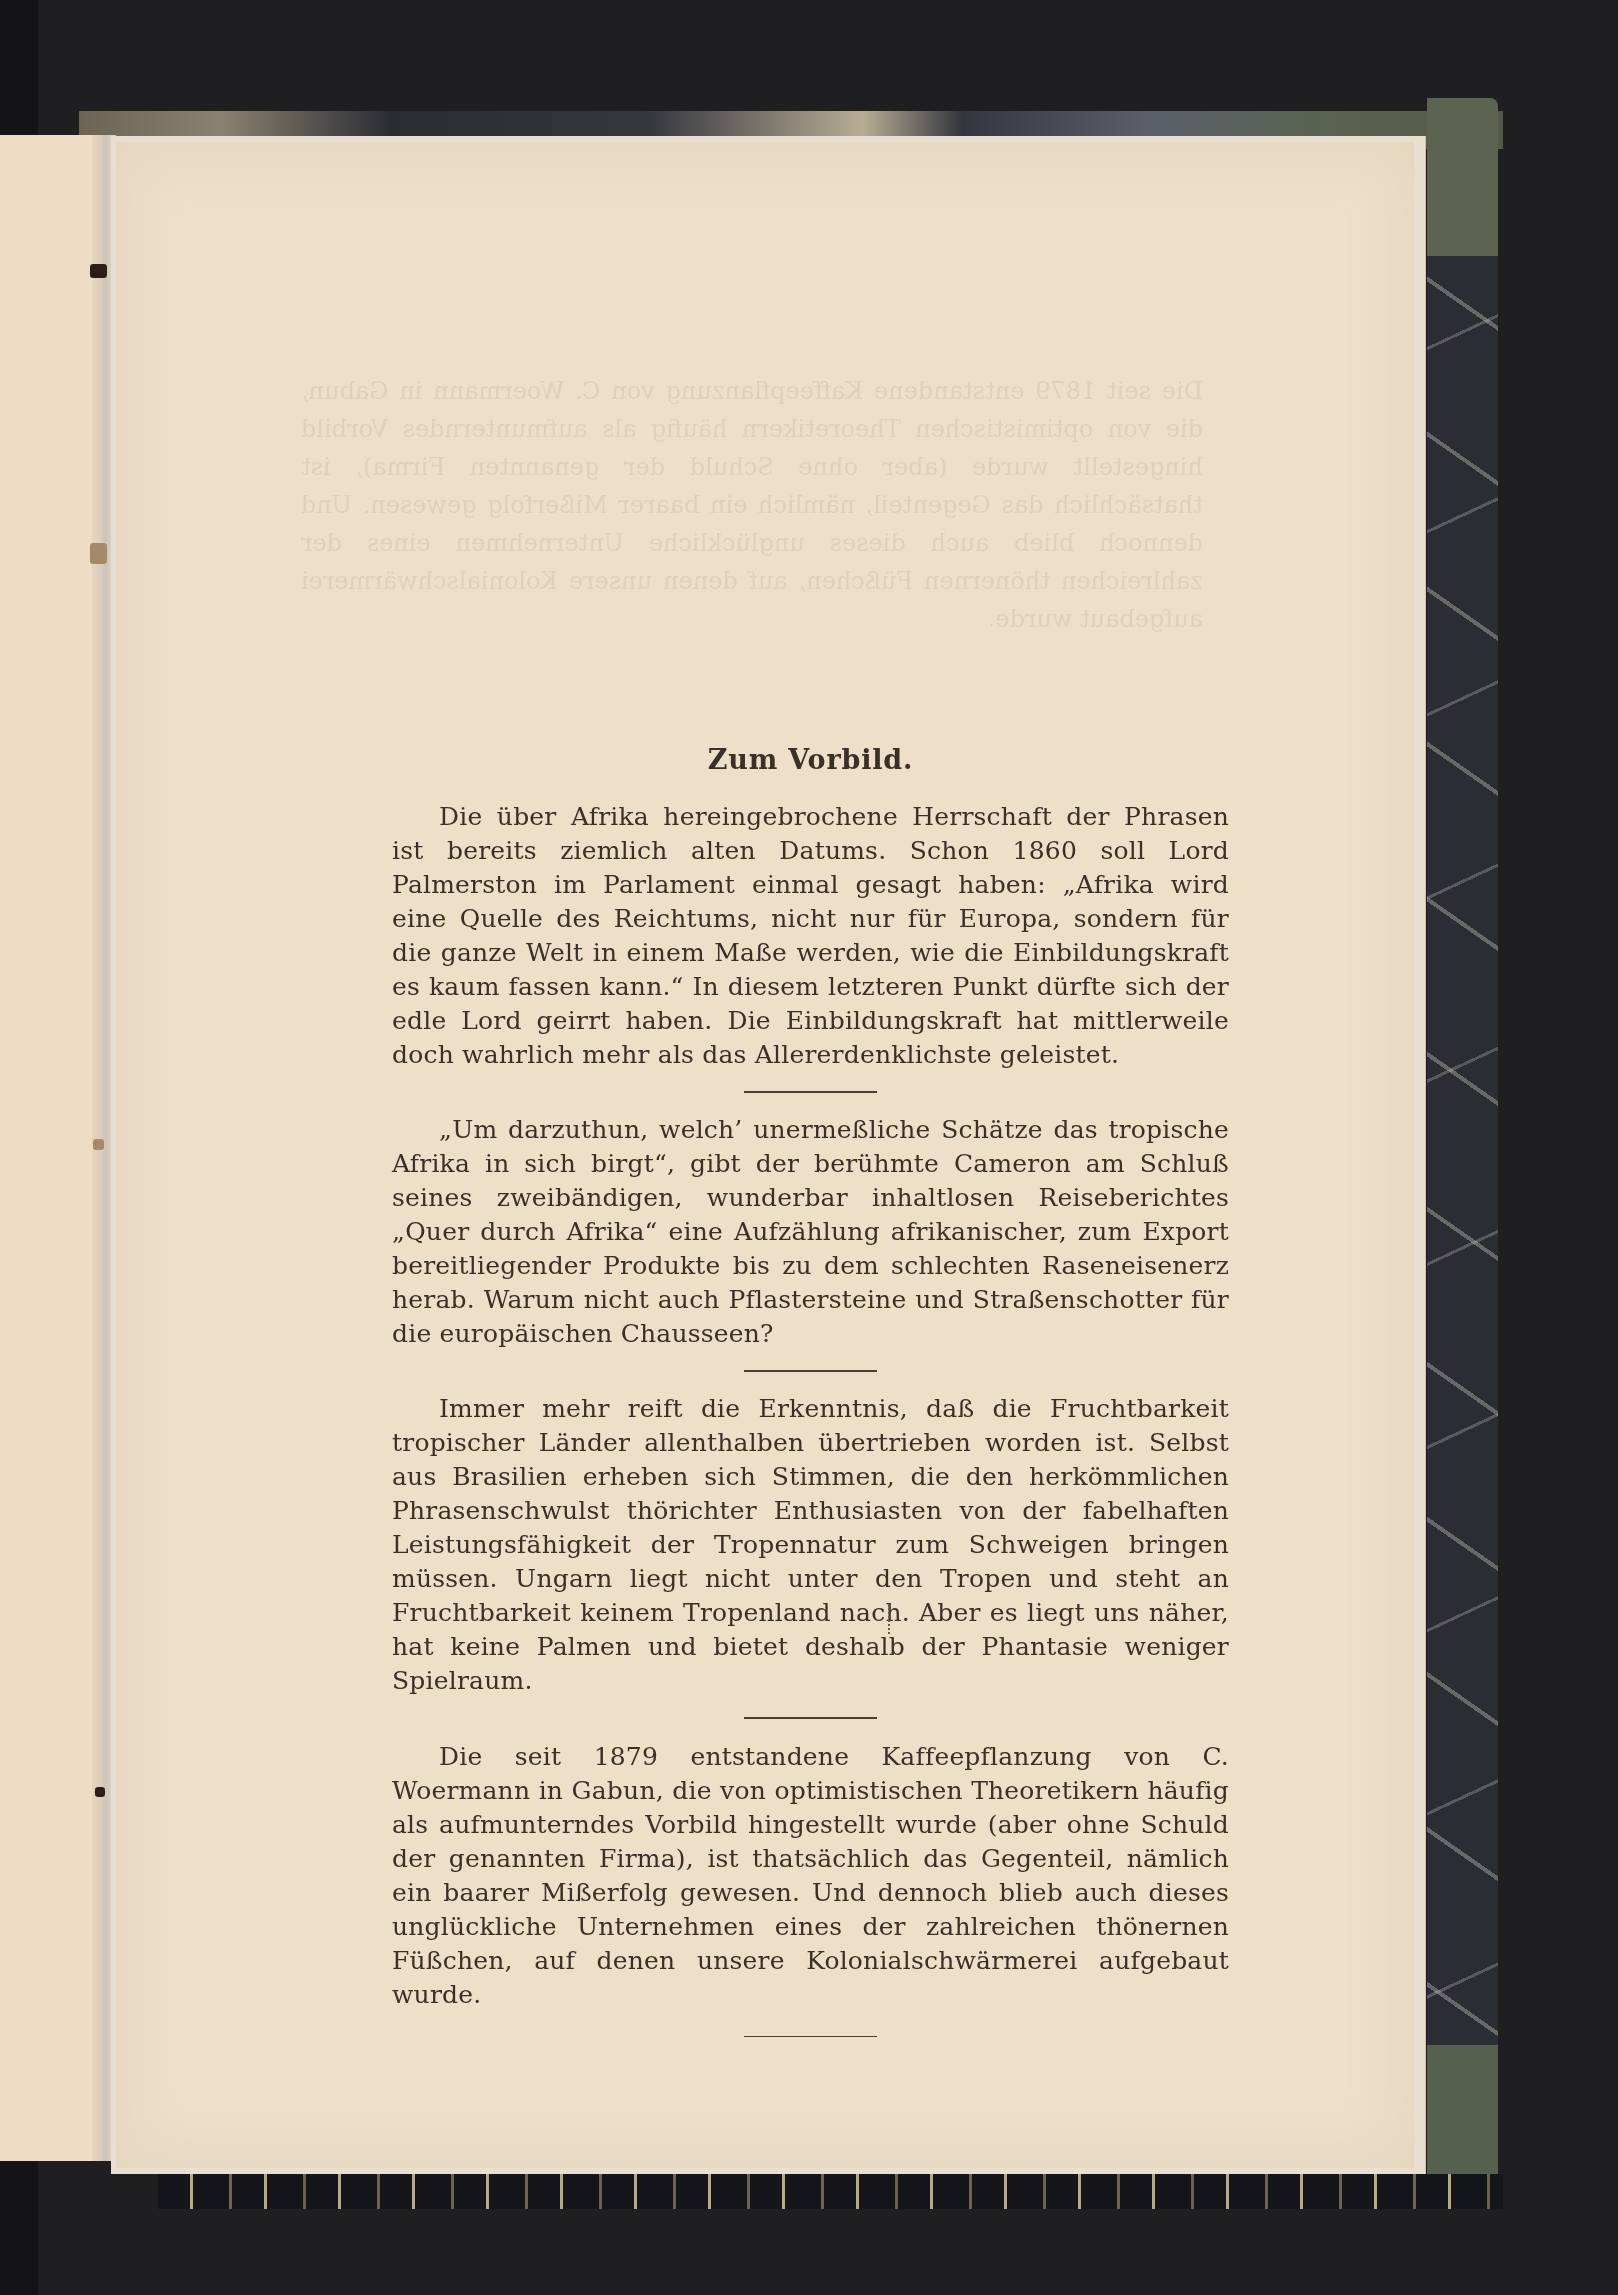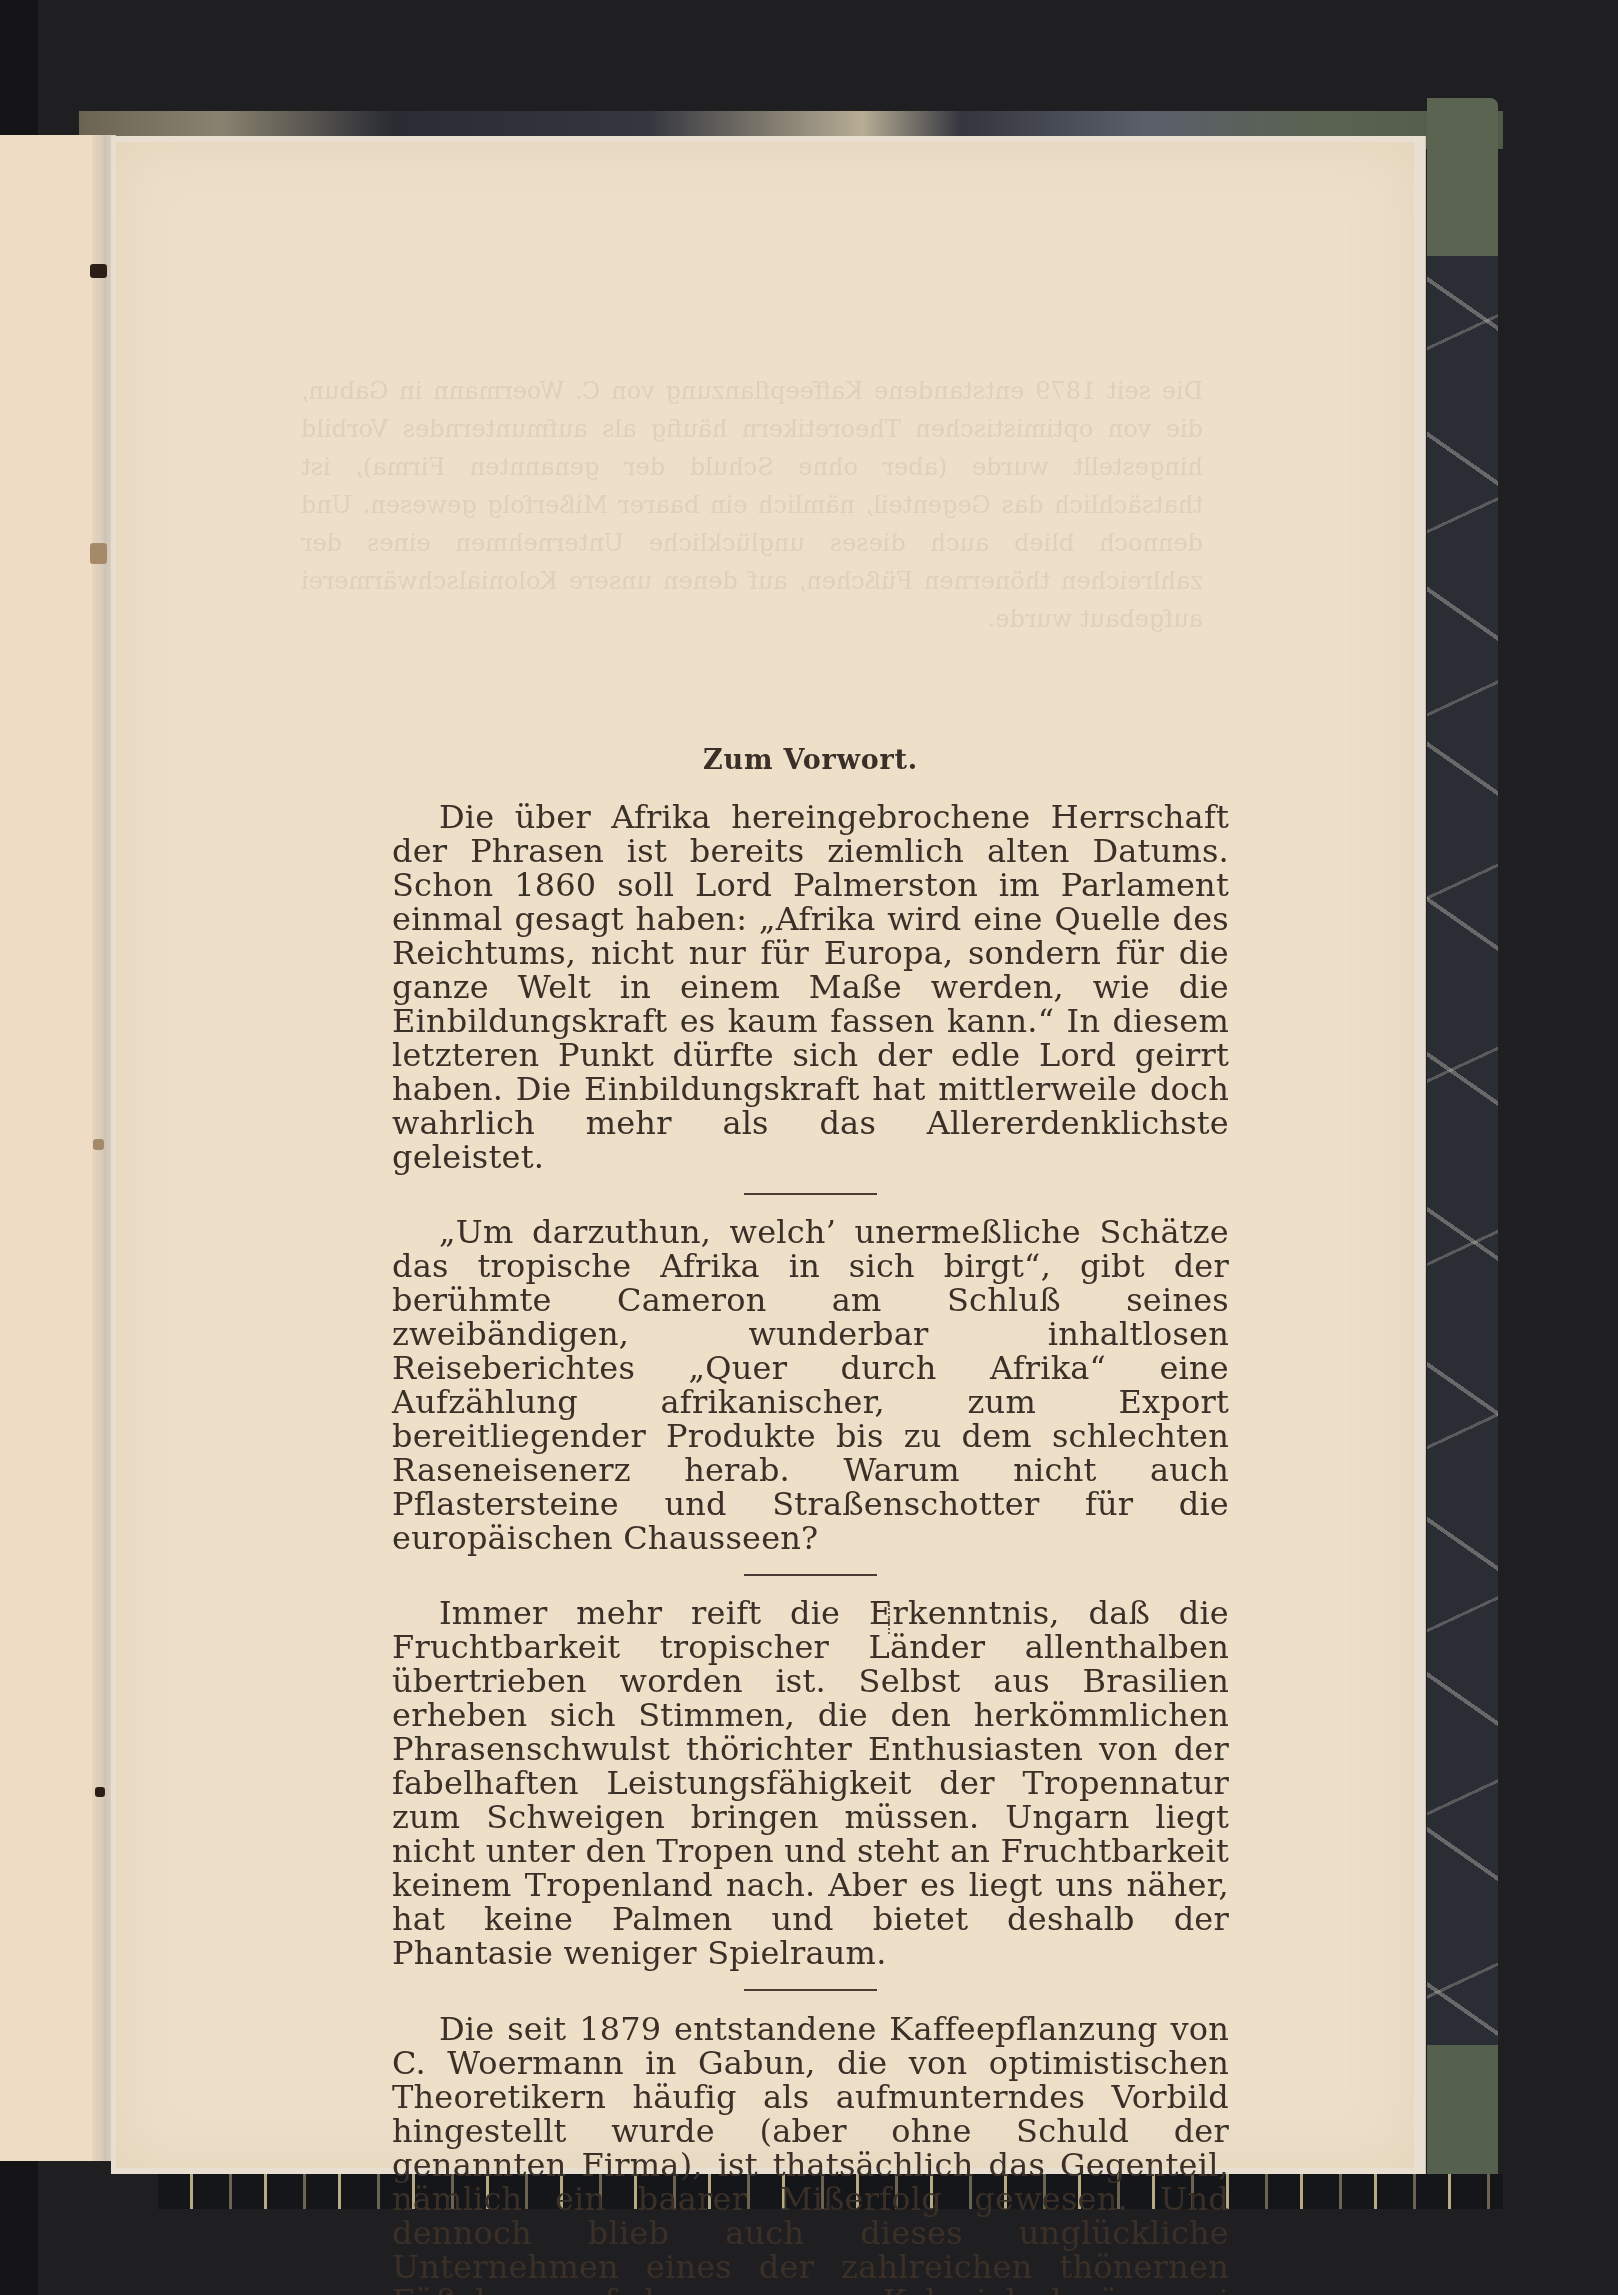--- a/index.html
+++ b/index.html
@@ -77,21 +77,21 @@
   .content {
     position: absolute; left: 392px; top: 744px; width: 837px;
     color: #3b3028;
     font-family: "DejaVu Serif", serif;
   }
   .heading {
     text-align: center; font-size: 27px; font-weight: bold;
     margin: 0 0 25px 0; letter-spacing: 0.8px;
   }
   .para {
-    font-size: 32px; line-height: 34px; text-align: justify;
+    font-size: 25px; line-height: 34px; text-align: justify;
     text-indent: 47px; margin: 0;
     letter-spacing: 0.2px;
   }
   .rule {
     width: 133px; height: 1.6px; background: #4a3d33;
     margin: 19px auto 20.6px auto;
   }
   .rule.last { margin-top: 24px; }
   .mark {
     position: absolute; left: 888px; top: 1605px; width: 2.4px; height: 28.5px;
@@ -116,21 +116,21 @@
 <div class="stitch tan" style="top:543px"></div>
 <div class="stitch tan" style="top:1139px; height:11px; width:11px; left:93px"></div>
 <div class="stitch" style="top:1787px; height:9.5px; width:9.5px; left:95px"></div>
 
 <div class="page-stack"></div>
 <div class="page"></div>
 
 <div class="bleed">Die seit 1879 entstandene Kaffeepflanzung von C. Woermann in Gabun, die von optimistischen Theoretikern häufig als aufmunterndes Vorbild hingestellt wurde (aber ohne Schuld der genannten Firma), ist thatsächlich das Gegenteil, nämlich ein baarer Mißerfolg gewesen. Und dennoch blieb auch dieses unglückliche Unternehmen eines der zahlreichen thönernen Füßchen, auf denen unsere Kolonialschwärmerei aufgebaut wurde.</div>
 
 <div class="content">
-  <h1 class="heading">Zum Vorwort.</h1>
+  <h1 class="heading">Zum Vorbild.</h1>
   <p class="para">Die über Afrika hereingebrochene Herrschaft der Phrasen ist bereits ziemlich alten Datums. Schon 1860 soll Lord Palmerston im Parlament einmal gesagt haben: „Afrika wird eine Quelle des Reichtums, nicht nur für Europa, sondern für die ganze Welt in einem Maße werden, wie die Einbildungskraft es kaum fassen kann.“ In diesem letzteren Punkt dürfte sich der edle Lord geirrt haben. Die Einbildungskraft hat mittlerweile doch wahrlich mehr als das Allererdenklichste geleistet.</p>
   <div class="rule"></div>
   <p class="para">„Um darzuthun, welch’ unermeßliche Schätze das tropische Afrika in sich birgt“, gibt der berühmte Cameron am Schluß seines zweibändigen, wunderbar inhaltlosen Reiseberichtes „Quer durch Afrika“ eine Aufzählung afrikanischer, zum Export bereitliegender Produkte bis zu dem schlechten Raseneisenerz herab. Warum nicht auch Pflastersteine und Straßenschotter für die europäischen Chausseen?</p>
   <div class="rule"></div>
   <p class="para">Immer mehr reift die Erkenntnis, daß die Fruchtbarkeit tropischer Länder allenthalben übertrieben worden ist. Selbst aus Brasilien erheben sich Stimmen, die den herkömmlichen Phrasenschwulst thörichter Enthusiasten von der fabelhaften Leistungsfähigkeit der Tropennatur zum Schweigen bringen müssen. Ungarn liegt nicht unter den Tropen und steht an Fruchtbarkeit keinem Tropenland nach. Aber es liegt uns näher, hat keine Palmen und bietet deshalb der Phantasie weniger Spielraum.</p>
   <div class="rule"></div>
   <p class="para">Die seit 1879 entstandene Kaffeepflanzung von C. Woermann in Gabun, die von optimistischen Theoretikern häufig als aufmunterndes Vorbild hingestellt wurde (aber ohne Schuld der genannten Firma), ist thatsächlich das Gegenteil, nämlich ein baarer Mißerfolg gewesen. Und dennoch blieb auch dieses unglückliche Unternehmen eines der zahlreichen thönernen Füßchen, auf denen unsere Kolonialschwärmerei aufgebaut wurde.</p>
   <div class="rule last"></div>
 </div>
 

